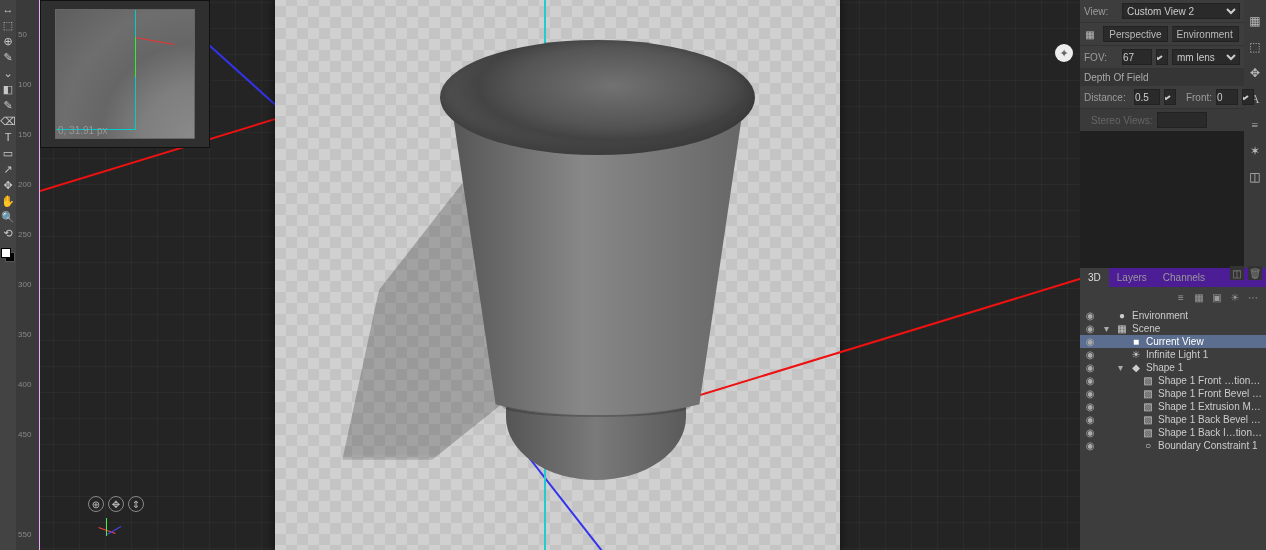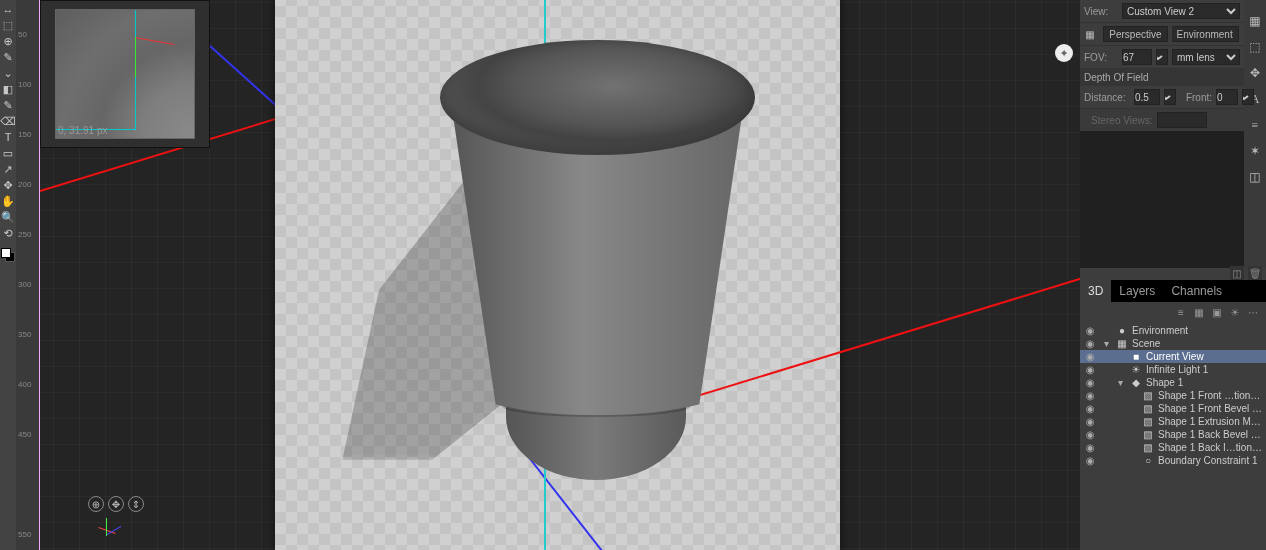--- a/index.html
+++ b/index.html
@@ -105,21 +105,21 @@
   .btn-toggle + .btn-toggle { border-left:none; }
   .section-head { background:#353535; padding:3px 4px; color:#aaa; font-size:10px;}
   .chk { width:11px; height:11px; background:#222; border:1px solid #555; display:inline-block; }
   .stereo-disabled { color:#666; background:#3a3a3a; padding:3px 11px; display:flex; align-items:center; gap:4px;}
   .stereo-disabled input { background:#333; border:1px solid #333; width:50px; height:14px;}
 
   
   .panel { position:absolute; right:0; top:268px; width:186px; height:282px; background:#3d3d3d; }
   .panel-mini { position:absolute; right:4px; top:-2px; display:flex; gap:4px; }
   .panel-mini span { width:14px;height:14px; background:#333; color:#888; display:flex;align-items:center;justify-content:center; cursor:pointer;}
-  .tabs { display:flex; background:#000000; font-size:12px;margin-top:12px; }
+  .tabs { display:flex; background:#4c1d95; font-size:10px; }
   .tab { padding:4px 8px; color:#999; cursor:pointer;}
   .tab.active { background:#3d3d3d; color:#ddd; }
   .toolbar-row { display:flex; justify-content:flex-end; gap:4px; padding:3px 6px; }
   .toolbar-row span { width:14px; height:14px; color:#999; display:flex;align-items:center;justify-content:center; cursor:pointer;}
   .tree { padding:2px 0; font-size:10px;}
   .tree .trow { display:flex; align-items:center; height:13px; padding: 0 4px; gap:4px;}
   .tree .trow.sel { background:#5b6e8f; color:#fff;}
   .tree .trow .vis { width:12px; text-align:center; color:#aaa;}
   .tree .trow .twist { width:8px; color:#aaa; }
   .tree .trow .ticon { width:12px; text-align:center;}

